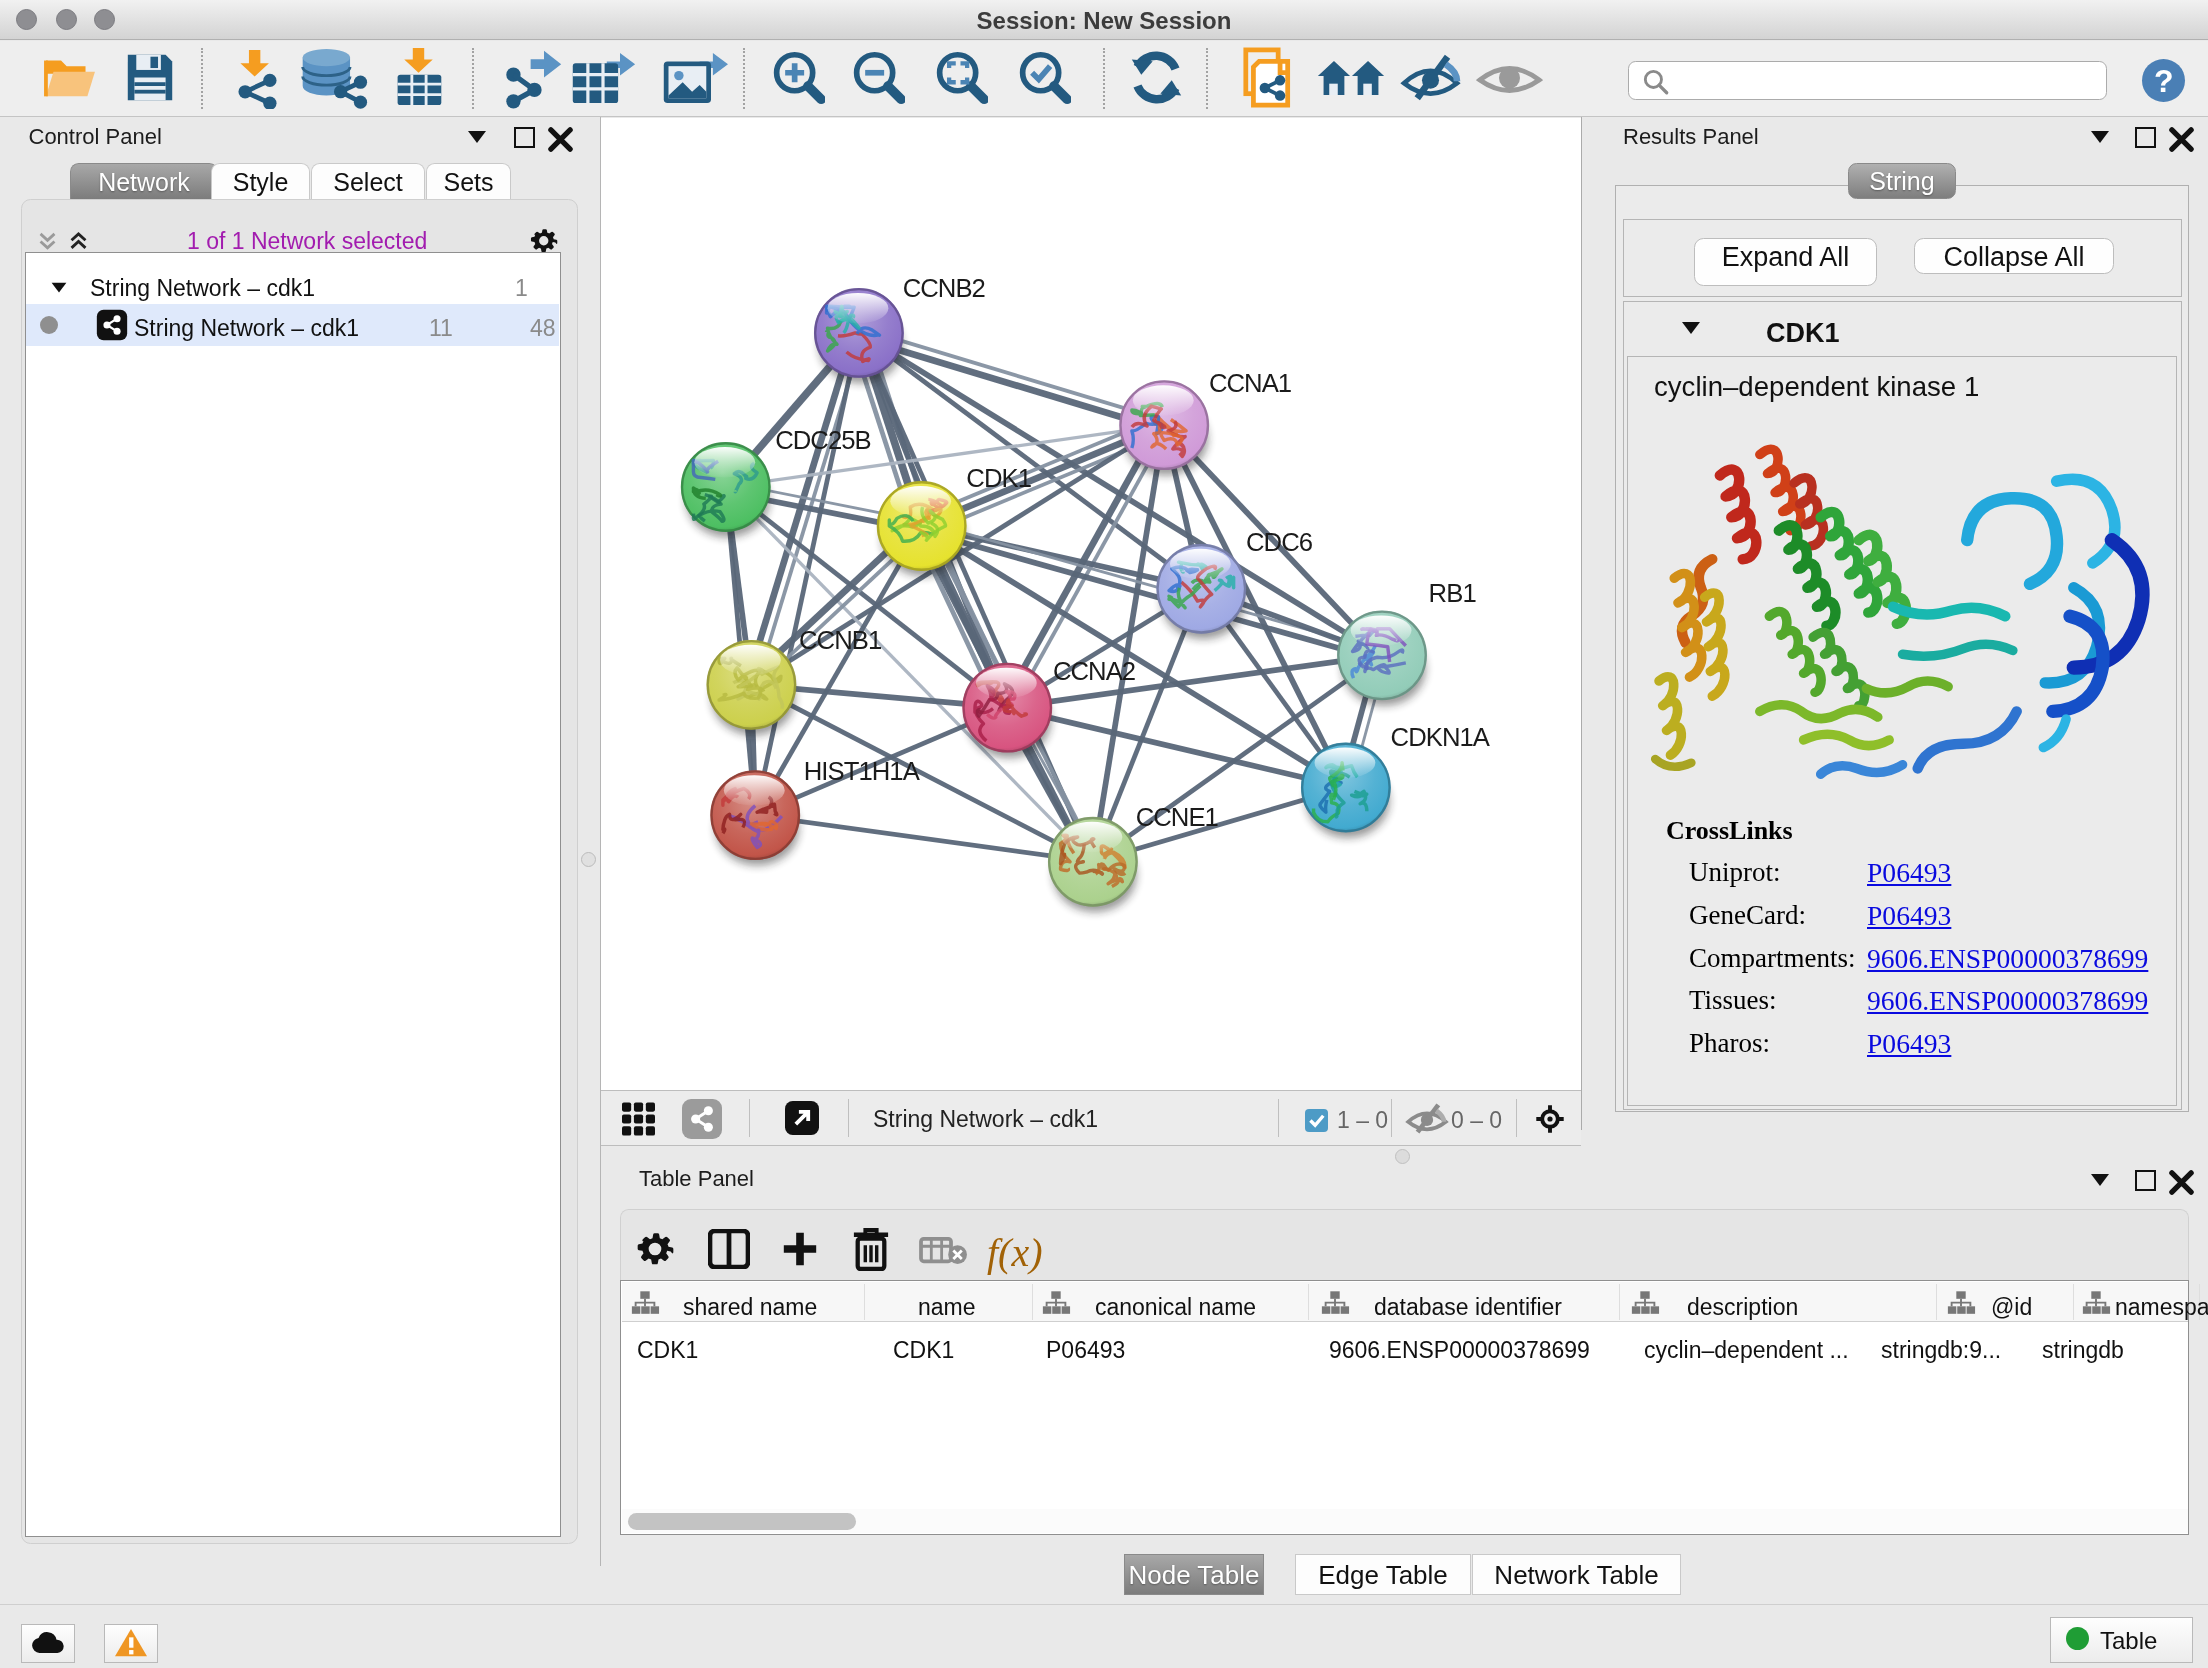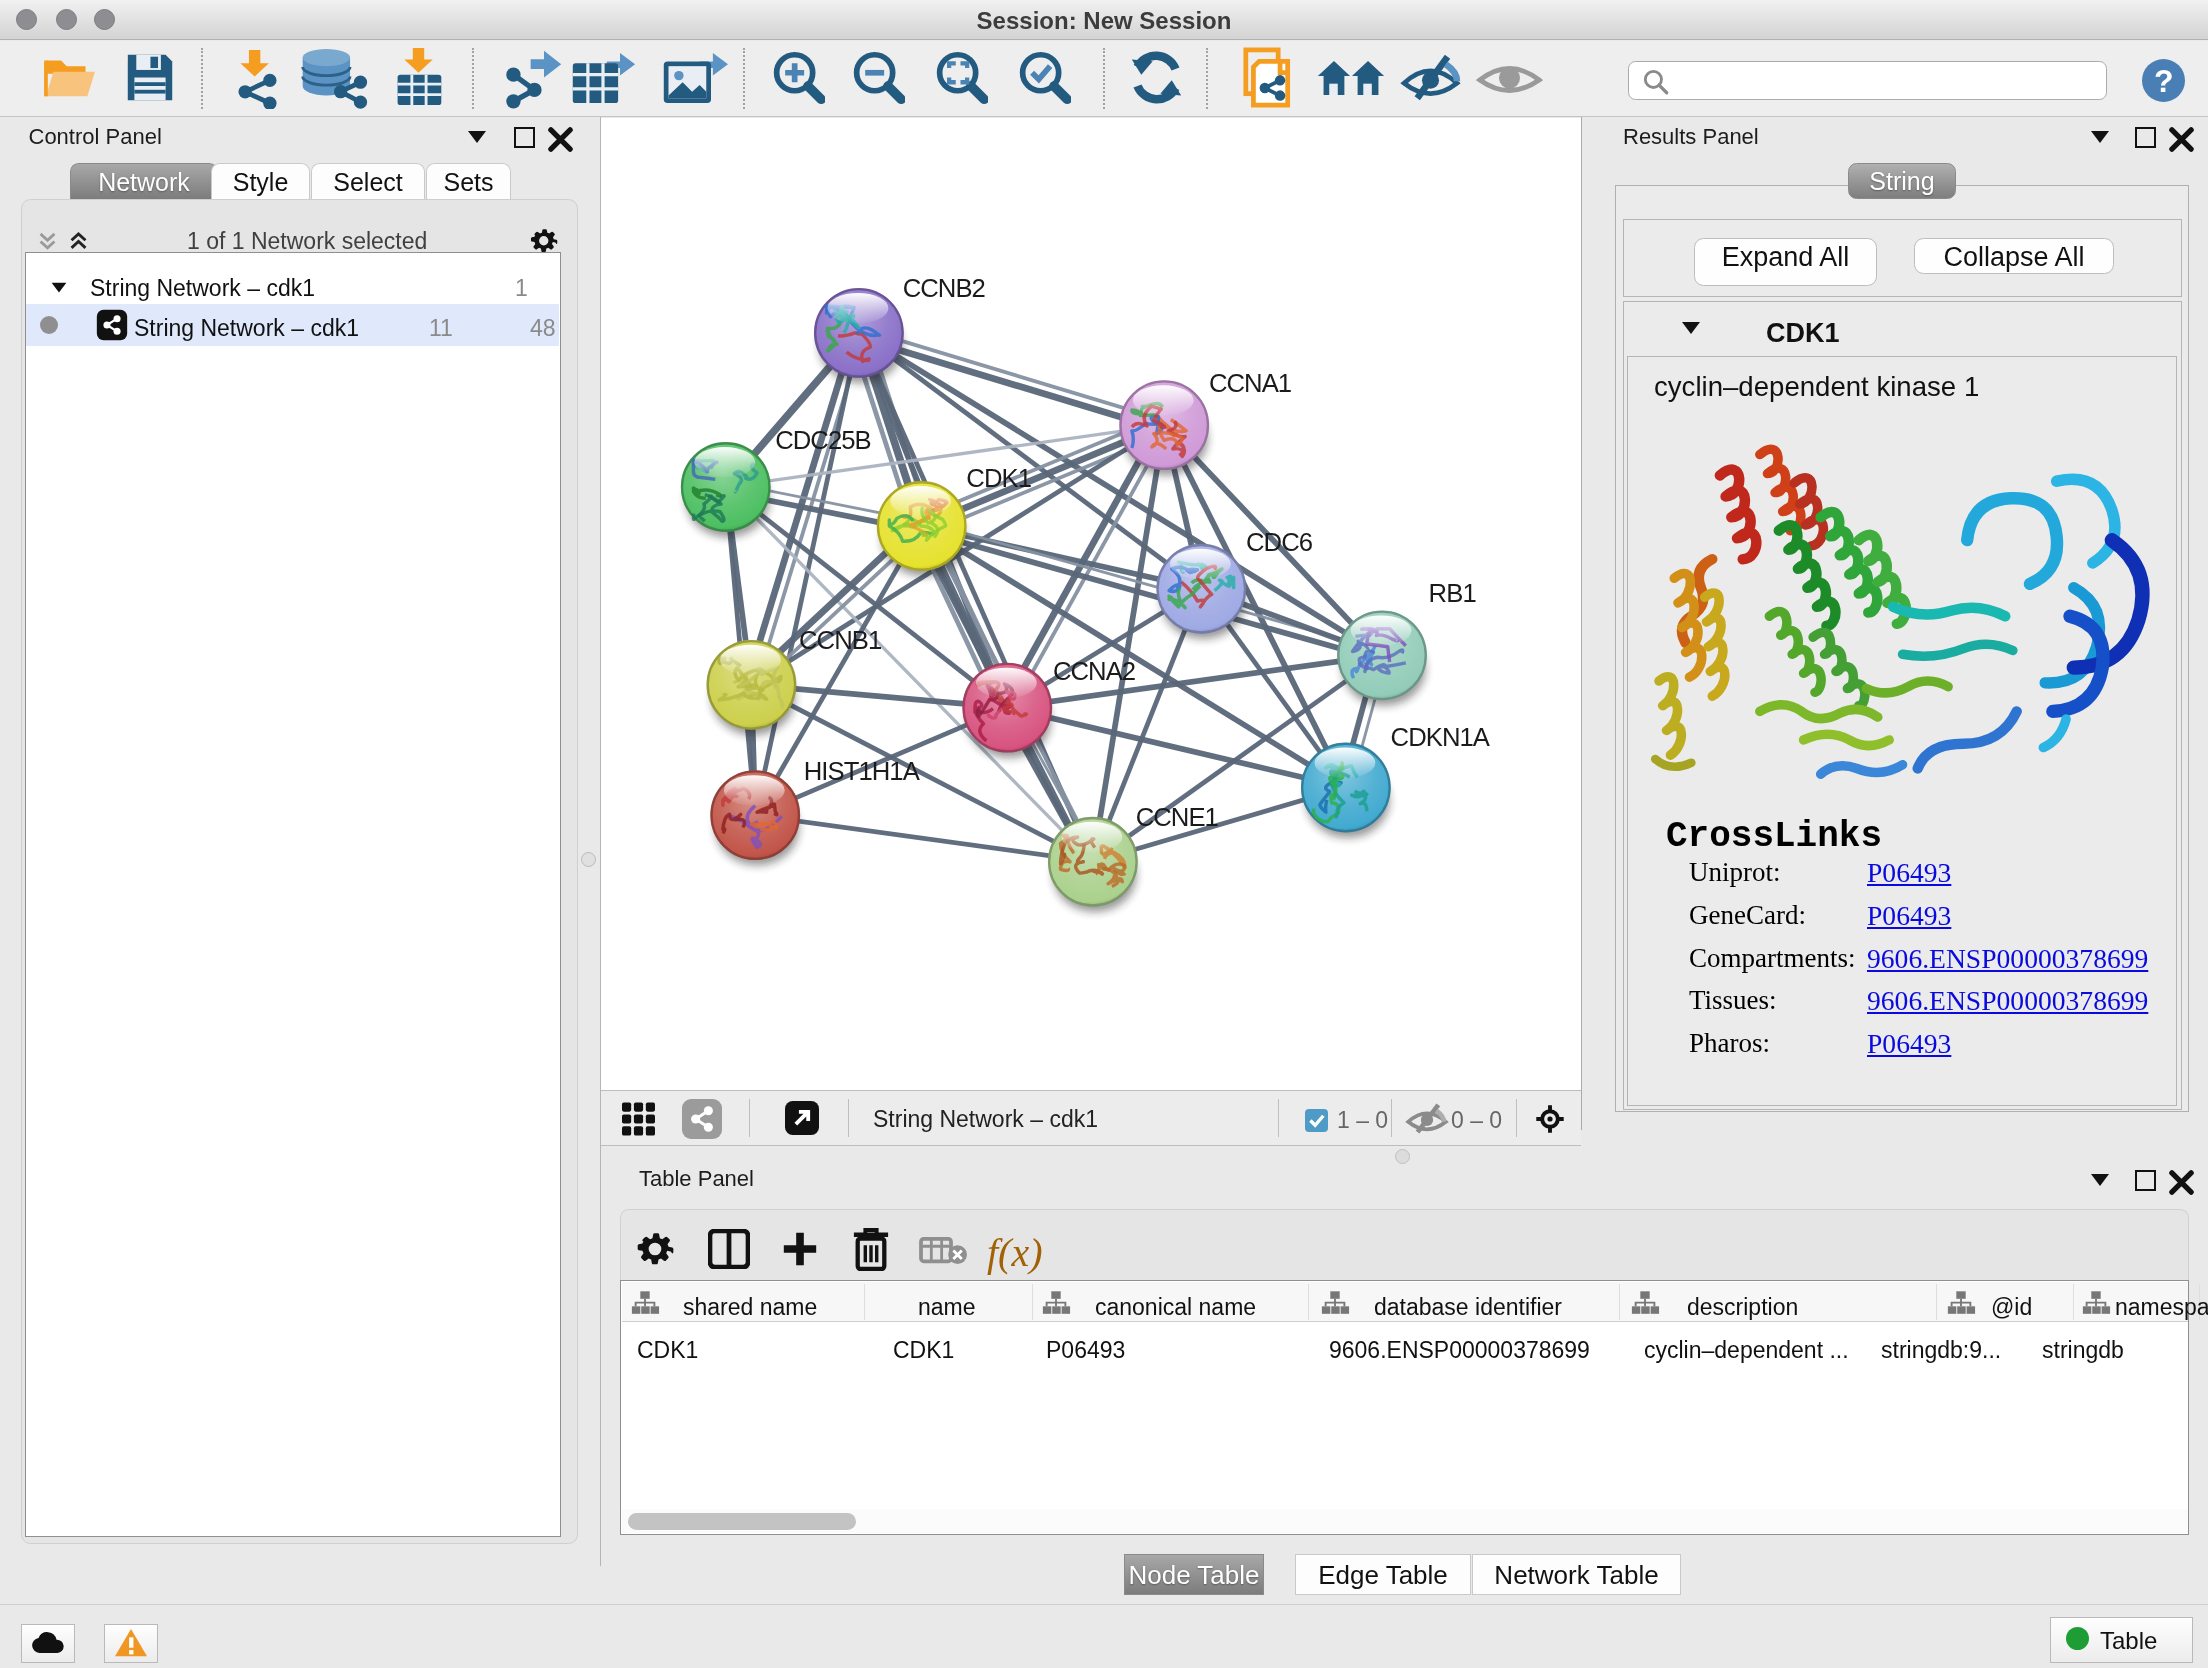--- a/index.html
+++ b/index.html
@@ -30,21 +30,21 @@
 
   #rp { left:1581px; top:117px; width:628px; height:1013px; background:#e9e9e9; border-left:1px solid #ababab; }
   #stringtab { left:1848px; top:163px; width:108px; height:36px; background:linear-gradient(#b0b0b0,#7e7e7e); border:1px solid #8a8a8a; border-radius:8.6px; color:#fff; font-size:25px; text-align:center; line-height:34px; text-shadow:0 1px 1.9px rgba(0,0,0,0.35); }
   #rp-box { left:1615px; top:185px; width:574px; height:927px; background:#ebebeb; border:1.9px solid #b0b0b0; }
   .btn { position:absolute; background:#fefefe; border:1px solid #bdbdbd; border-radius:9.5px; font-size:27px; color:#111; text-align:center; }
   #rp-inner1 { left:1623px; top:219px; width:559px; height:78px; background:#ebebeb; border:1px solid #b5b5b5; }
   #rp-inner2 { left:1623px; top:301px; width:559px; height:809px; background:#ebebeb; border:1px solid #b5b5b5; }
   #rp-inner3 { left:1627px; top:356px; width:550px; height:750px; background:#ebebeb; border:1px solid #b5b5b5; }
   #cdk1hdr { left:1766px; top:318px; font-size:27px; font-weight:bold; color:#111; }
   #desc1 { left:1654px; top:371px; font-size:27.6px; color:#111; }
-  #crosslinks { left:1666px; top:816px; font-size:36px; font-weight:bold; color:#000; font-family:Liberation Mono, monospace; }
+  #crosslinks { left:1666px; top:816px; font-size:26px; font-weight:bold; color:#000; font-family:Liberation Serif, serif; }
   .clrow { position:absolute; font-family:"Liberation Serif", serif; font-size:27px; color:#000; }
   .cllink { position:absolute; color:#0a0adf; text-decoration:underline; font-family:"Liberation Serif", serif; font-size:27.6px; }
 
   #tp-toolbar { left:620px; top:1209px; width:1569px; height:71px; background:#e5e5e5; border:1px solid #d0d0d0; border-radius:8.6px 8.6px 0 0; border-bottom:none;}
   #tbl { left:620px; top:1280px; width:1569px; height:255px; background:#ffffff; border:1.9px solid #8f8f8f; }
   #tblhead { left:622px; top:1282px; width:1566px; height:40px; background:#f7f7f7; border-bottom:1.9px solid #cfcfcf; }
   .th { position:absolute; top:1294px; font-size:23px; color:#111; }
   .td { position:absolute; top:1337px; font-size:23px; color:#111; }
   .colsep { position:absolute; top:1284px; height:36px; width:0; border-left:1.9px solid #dedede; }
   #hscroll { left:622px; top:1509px; width:1566px; height:24px; background:#fbfbfb; }
@@ -191,21 +191,21 @@
   <div class="tab" style="left:311px; width:114px;">Select</div>
   <div class="tab" style="left:426px; width:85px;">Sets</div>
 </div>
 <div class="abs" id="cp-body"></div>
 <svg class="ic" style="left:38px;top:231px;" width="19" height="21" viewBox="0 0 30 32">
     <path d="M4 4 L15 14 L26 4 M4 16 L15 26 L26 16" fill="none" stroke="#9a9a9a" stroke-width="4.5"></path>
   </svg>
 <svg class="ic" style="left:69px;top:231px;" width="19" height="21" viewBox="0 0 30 32">
     <path d="M4 14 L15 4 L26 14 M4 26 L15 16 L26 26" fill="none" stroke="#222" stroke-width="4.5"></path>
   </svg>
-<div class="abs" style="left:187px; top:228px; font-size:23px; color:#404040;">1 of 1 Network selected</div>
+<div class="abs" style="left:187px; top:228px; font-size:23px; color:#a21caf;">1 of 1 Network selected</div>
 <svg class="ic" style="left:529px;top:226px;" width="29.5" height="29.5" viewBox="0 0 24 24">
     <path fill="#111" d="M12 8.2a3.8 3.8 0 1 0 0 7.6 3.8 3.8 0 0 0 0-7.6zm9.4 5.3l-2.1-.4a7.4 7.4 0 0 1-.6 1.5l1.3 1.8a.9.9 0 0 1-.1 1.2l-1.3 1.3a.9.9 0 0 1-1.2.1l-1.8-1.3a7.4 7.4 0 0 1-1.5.6l-.4 2.2a.9.9 0 0 1-.9.7h-1.8a.9.9 0 0 1-.9-.7l-.4-2.2a7.4 7.4 0 0 1-1.5-.6l-1.8 1.3a.9.9 0 0 1-1.2-.1l-1.3-1.3a.9.9 0 0 1-.1-1.2l1.3-1.8a7.4 7.4 0 0 1-.6-1.5l-2.2-.4a.9.9 0 0 1-.7-.9v-1.8a.9.9 0 0 1 .7-.9l2.2-.4a7.4 7.4 0 0 1 .6-1.5L4.6 7.4a.9.9 0 0 1 .1-1.2L6 4.9a.9.9 0 0 1 1.2-.1L9 6.1a7.4 7.4 0 0 1 1.5-.6l.4-2.2a.9.9 0 0 1 .9-.7h1.8a.9.9 0 0 1 .9.7l.4 2.2a7.4 7.4 0 0 1 1.5.6l1.8-1.3a.9.9 0 0 1 1.2.1l1.3 1.3a.9.9 0 0 1 .1 1.2l-1.3 1.8c.3.5.5 1 .6 1.5l2.2.4a.9.9 0 0 1 .7.9v1.8a.9.9 0 0 1-.6.9z"></path>
   </svg>
 <div class="abs" id="netlist">
   <div class="lrow" style="left:0px; top:13.3px; width:533px; height:40px;">
     <svg class="ic" style="left:25px;top:15px;" width="16" height="13.3" viewBox="0 0 26 20">
         <path d="M1 2 L25 2 L13 18 Z" fill="#111"></path>
       </svg>
     <span style="position:absolute;left:64px;top:8.6px;">String Network – cdk1</span>
     <span style="position:absolute;left:489px;top:8.6px;color:#8a8a8a;">1</span>

